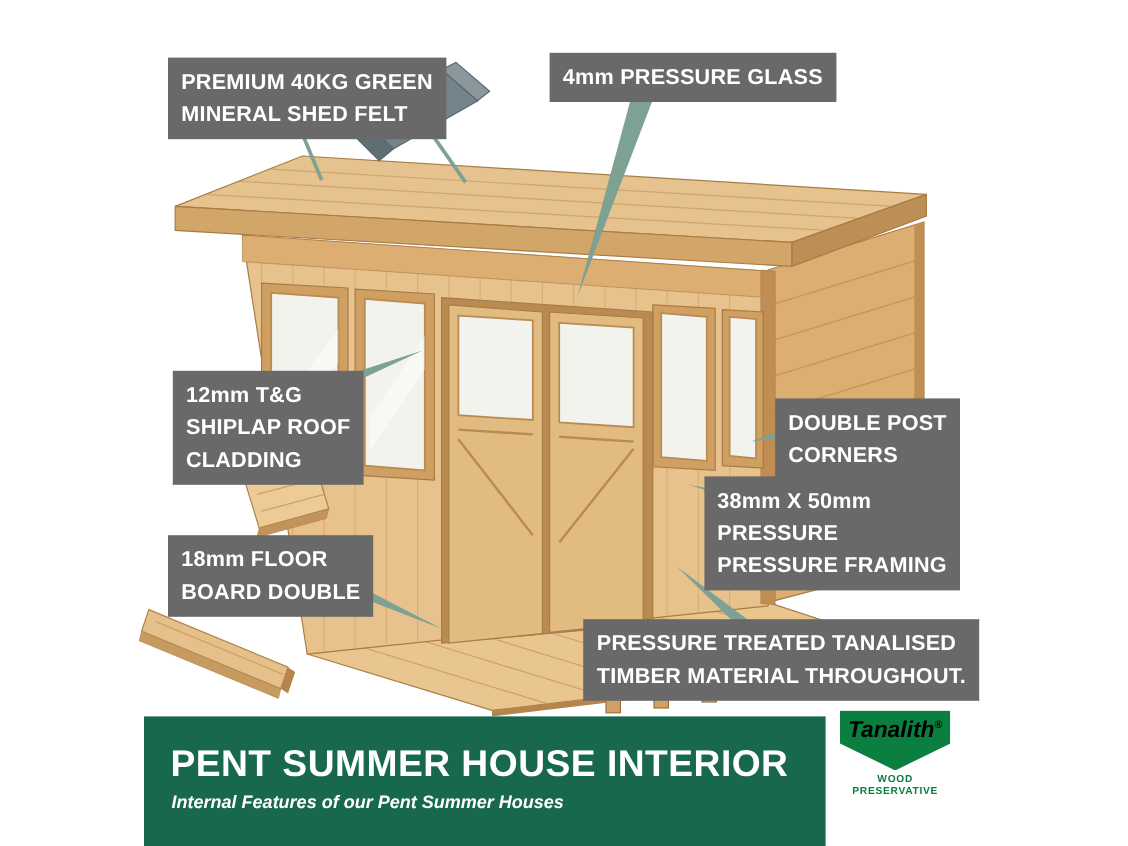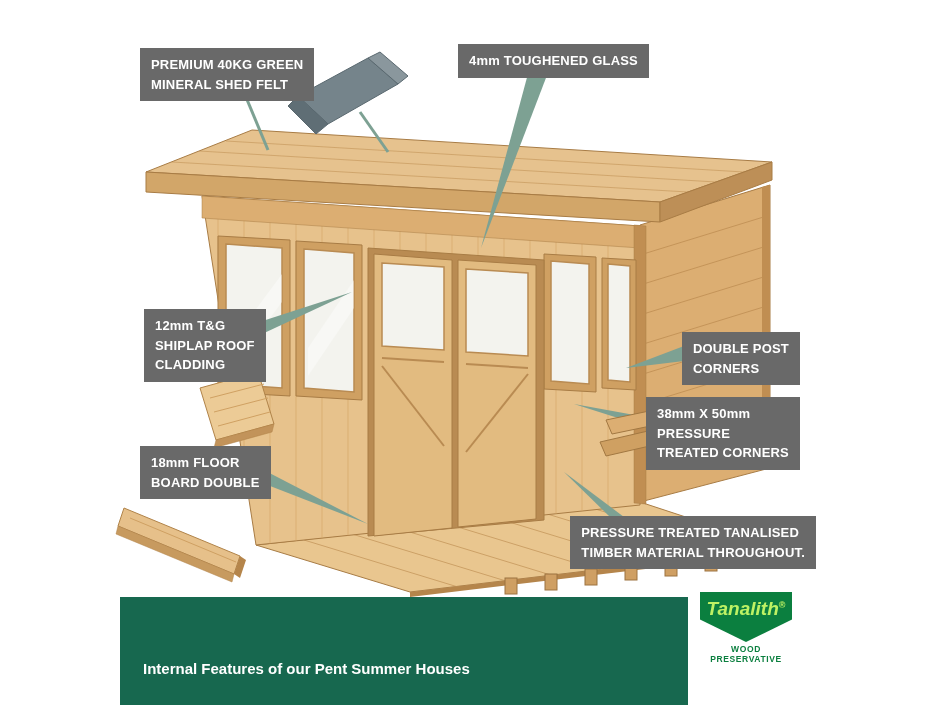--- a/index.html
+++ b/index.html
@@ -3,40 +3,40 @@
 <meta charset="utf-8">
 <style>
   html,body{margin:0;padding:0;}
   body{
     width:940px;height:705px;position:relative;background:#ffffff;
     font-family:"Liberation Sans",sans-serif;overflow:hidden;
   }
   svg.illus{position:absolute;left:0;top:0;}
   .callout{
     position:absolute;background:#696969;color:#ffffff;
-    font-weight:bold;font-size:13px;line-height:1.5;
+    font-weight:bold;font-size:18px;line-height:1.5;
     padding:7px 11px;white-space:pre-line;letter-spacing:.2px;
   }
   .align-center{text-align:left;}
   .banner{position:absolute;left:120px;top:597px;width:568px;height:108px;background:#17684f;}
   .banner-title{
     position:absolute;left:22px;top:22px;color:#ffffff;font-size:31px;
     font-weight:bold;letter-spacing:.4px;white-space:nowrap;
   }
   .banner-subtitle{
     position:absolute;left:23px;top:63px;color:#ffffff;font-size:15px;
-    font-weight:bold;white-space:nowrap;
+    font-weight:bold;font-style:italic;white-space:nowrap;
   }
   .logo{position:absolute;left:700px;top:592px;width:92px;text-align:center;}
   .logo-shield{
     width:92px;height:50px;background:#0b7f3f;
     clip-path:polygon(0 0,100% 0,100% 55%,50% 100%,0 55%);
     display:flex;align-items:flex-start;justify-content:center;
   }
-  .logo-brand{color:#bef264;font-size:19px;font-weight:bold;font-style:italic;margin-top:6px;}
+  .logo-brand{color:#000000;font-size:19px;font-weight:bold;font-style:italic;margin-top:6px;}
   .logo-brand sup{font-size:9px;font-style:normal;}
   .logo-tagline{margin-top:2px;color:#0b7f3f;font-size:8.5px;font-weight:bold;letter-spacing:.6px;}
 </style>
 </head>
 <body>
 
 <svg class="illus" width="940" height="705" viewBox="0 0 940 705">
   <defs>
     <clipPath id="clip-wall">
         <polygon points="202,196 640,226 640,505 256,545"></polygon>
@@ -197,35 +197,36 @@
   <g>
     <polygon points="606,420 702,400 708,414 612,434" fill="#dcae72" stroke="#a27842" stroke-width="1"></polygon>
     <polygon points="702,400 708,414 714,412 708,398" fill="#b5854b" stroke="#a27842" stroke-width="0.5"></polygon>
     <polygon points="600,442 696,420 702,434 606,456" fill="#cfa062" stroke="#a27842" stroke-width="1"></polygon>
     <polygon points="696,420 702,434 708,432 702,418" fill="#ab7c45" stroke="#a27842" stroke-width="0.5"></polygon>
   </g>
 </svg>
 
 <div class="callout" style="left:140px;top:48px">PREMIUM 40KG GREEN
 MINERAL SHED FELT</div>
-<div class="callout" style="left:458px;top:44px">4mm TOUGHENED GLASS</div>
+<div class="callout" style="left:458px;top:44px">4mm PRESSURE GLASS</div>
 <div class="callout" style="left:144px;top:309px">12mm T&amp;G
 SHIPLAP ROOF
 CLADDING</div>
 <div class="callout" style="left:140px;top:446px">18mm FLOOR
 BOARD DOUBLE</div>
 <div class="callout align-center" style="right:140px;top:332px">DOUBLE POST
 CORNERS</div>
 <div class="callout align-center" style="right:140px;top:397px">38mm X 50mm
 PRESSURE
-TREATED CORNERS</div>
+PRESSURE FRAMING</div>
 <div class="callout align-center" style="right:124px;top:516px">PRESSURE TREATED TANALISED
 TIMBER MATERIAL THROUGHOUT.</div>
 
 <div class="banner">
+  <div class="banner-title">PENT SUMMER HOUSE INTERIOR</div>
   <div class="banner-subtitle">Internal Features of our Pent Summer Houses</div>
 </div>
 
 <div class="logo">
   <div class="logo-shield">
     <span class="logo-brand"><span>Tanalith</span><sup>®</sup></span>
   </div>
   <div class="logo-tagline">WOOD PRESERVATIVE</div>
 </div>
 

